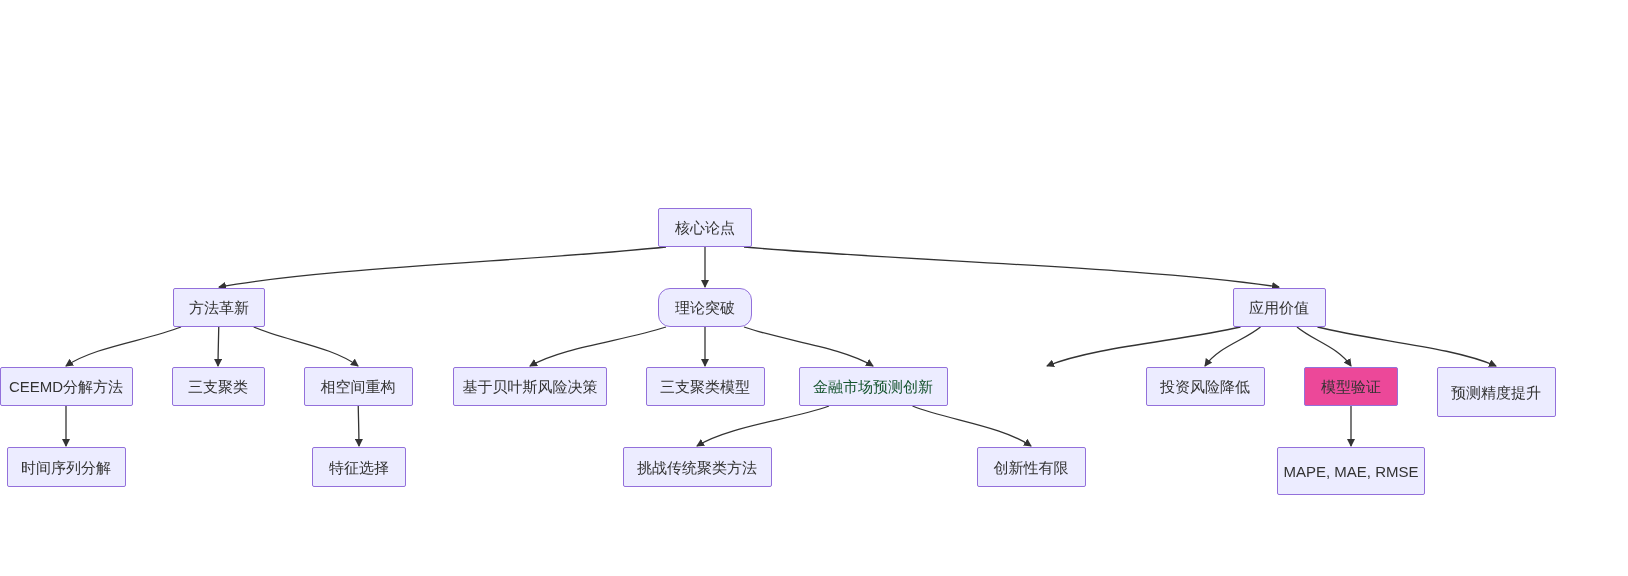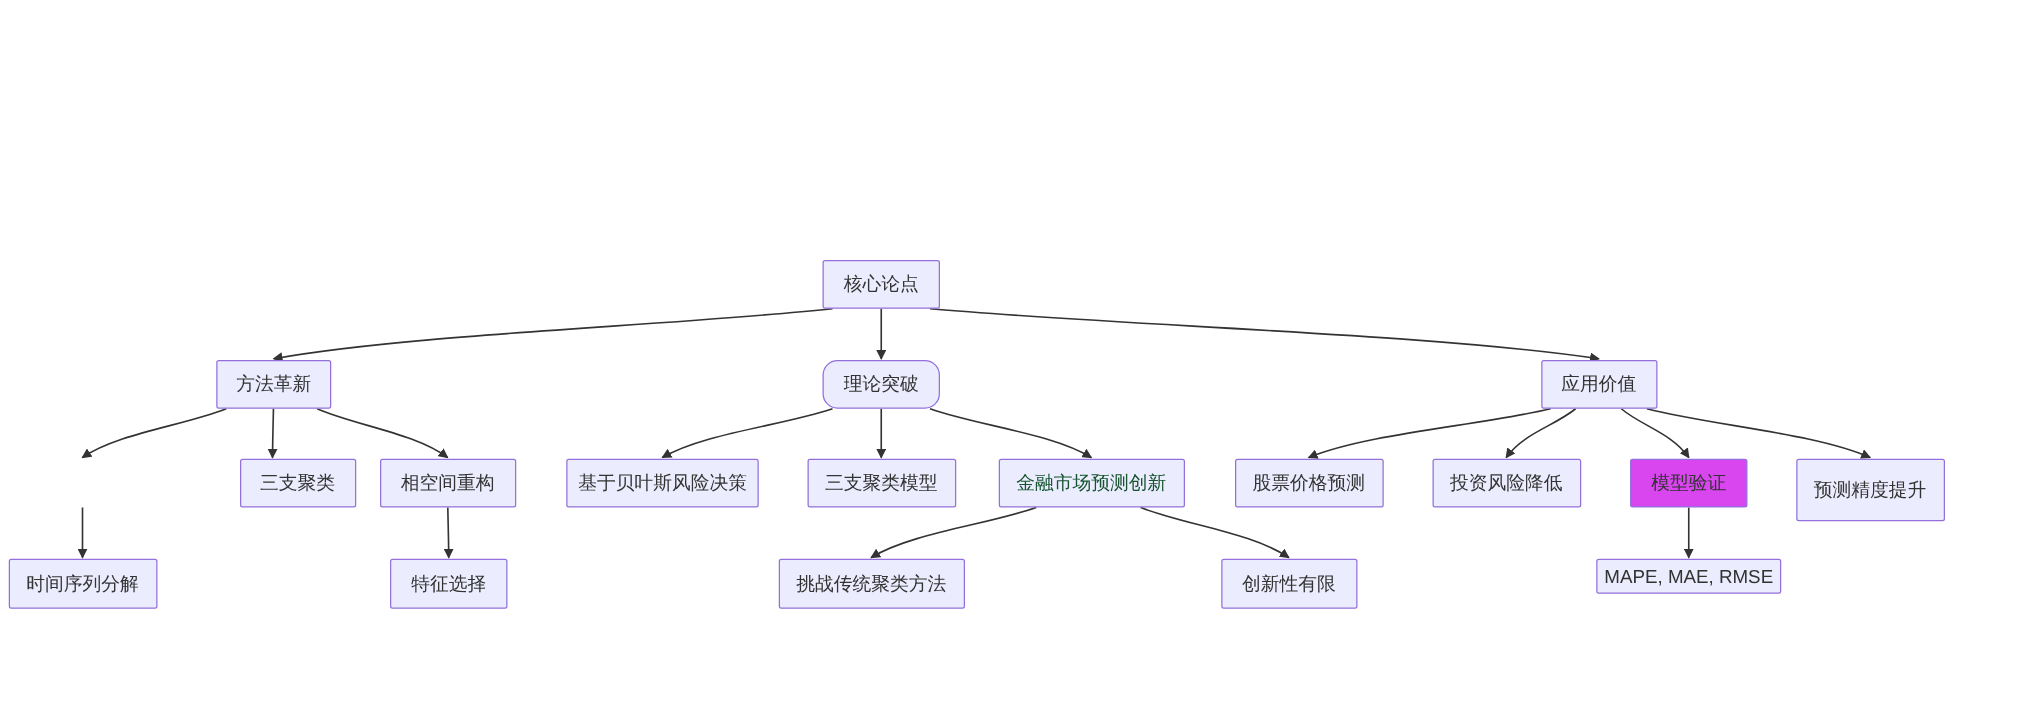--- a/index.html
+++ b/index.html
@@ -68,27 +68,27 @@
         <path d="M 1297 327 C 1313.2 340.65, 1337.5 346.5, 1351 366" fill="none" stroke="#333333" stroke-width="1.3" marker-end="url(#arrowhead)"></path>
         <path d="M 1317.5 327 C 1371.05 340.65, 1451.375 346.5, 1496 366" fill="none" stroke="#333333" stroke-width="1.3" marker-end="url(#arrowhead)"></path>
         <path d="M 1351 406 C 1351 420, 1351 426, 1351 446" fill="none" stroke="#333333" stroke-width="1.3" marker-end="url(#arrowhead)"></path>
       </g>
   </svg>
 
 <div class="node" style="left: 658px; top: 208px; min-width: 94px; height: 39px; background: rgb(236, 236, 255); border-color: rgb(147, 112, 219); color: rgb(51, 51, 51);">核心论点</div>
     <div class="node" style="left: 173px; top: 288px; min-width: 92px; height: 39px; background: rgb(236, 236, 255); border-color: rgb(147, 112, 219); color: rgb(51, 51, 51);">方法革新</div>
     <div class="node" style="left: 658px; top: 288px; min-width: 94px; height: 39px; background: rgb(236, 236, 255); border-color: rgb(147, 112, 219); color: rgb(51, 51, 51); border-radius: 12px;">理论突破</div>
     <div class="node" style="left: 1232.5px; top: 288px; min-width: 93px; height: 39px; background: rgb(236, 236, 255); border-color: rgb(147, 112, 219); color: rgb(51, 51, 51); text-align: center;">应用价值</div>
-    <div class="node" style="left: 171.5px; top: 367px; min-width: 93px; height: 39px; background: rgb(236, 236, 255); border-color: rgb(147, 112, 219); color: rgb(51, 51, 51); margin-left: 20px;">三支聚类</div>
+    <div class="node" style="left: -0.5px; top: 367px; min-width: 133px; height: 39px; background: rgb(236, 236, 255); border-color: rgb(147, 112, 219); color: rgb(51, 51, 51);">CEEMD分解方法</div>
+    <div class="node" style="left: 171.5px; top: 367px; min-width: 93px; height: 39px; background: rgb(236, 236, 255); border-color: rgb(147, 112, 219); color: rgb(51, 51, 51);">三支聚类</div>
     <div class="node" style="left: 303.5px; top: 367px; min-width: 109px; height: 39px; background: rgb(236, 236, 255); border-color: rgb(147, 112, 219); color: rgb(51, 51, 51);">相空间重构</div>
     <div class="node" style="left: 453px; top: 367px; min-width: 154px; height: 39px; background: rgb(236, 236, 255); border-color: rgb(147, 112, 219); color: rgb(51, 51, 51);">基于贝叶斯风险决策</div>
     <div class="node" style="left: 645.5px; top: 367px; min-width: 119px; height: 39px; background: rgb(236, 236, 255); border-color: rgb(147, 112, 219); color: rgb(51, 51, 51);">三支聚类模型</div>
     <div class="node" style="left: 798.5px; top: 367px; min-width: 149px; height: 39px; background: rgb(236, 236, 255); border-color: rgb(147, 112, 219); color: #14532d;">金融市场预测创新</div>
-    <div class="node" style="left: 987.5px; top: 367px; min-width: 119px; height: 39px; background: rgb(236, 236, 255); border-color: rgb(147, 112, 219); color: rgb(51, 51, 51);">股票价格预测</div>
     <div class="node" style="left: 1145.5px; top: 367px; min-width: 119px; height: 39px; background: rgb(236, 236, 255); border-color: rgb(147, 112, 219); color: rgb(51, 51, 51);">投资风险降低</div>
-    <div class="node" style="left: 1304px; top: 367px; min-width: 94px; height: 39px; background: #d946ef; border-color: rgb(147, 112, 219); color: rgb(51, 51, 51);">模型验证</div>
+    <div class="node" style="left: 1304px; top: 367px; min-width: 94px; height: 39px; background: #ec4899; border-color: rgb(147, 112, 219); color: rgb(51, 51, 51);">模型验证</div>
     <div class="node" style="left: 1436.5px; top: 367px; min-width: 119px; height: 50px; background: rgb(236, 236, 255); border-color: rgb(147, 112, 219); color: rgb(51, 51, 51);">预测精度提升</div>
     <div class="node" style="left: 6.5px; top: 447px; min-width: 119px; height: 40px; background: rgb(236, 236, 255); border-color: rgb(147, 112, 219); color: rgb(51, 51, 51);">时间序列分解</div>
     <div class="node" style="left: 622.5px; top: 447px; min-width: 149px; height: 40px; background: rgb(236, 236, 255); border-color: rgb(147, 112, 219); color: rgb(51, 51, 51);">挑战传统聚类方法</div>
     <div class="node" style="left: 312px; top: 447px; min-width: 94px; height: 40px; background: rgb(236, 236, 255); border-color: rgb(147, 112, 219); color: rgb(51, 51, 51);">特征选择</div>
     <div class="node" style="left: 976.5px; top: 447px; min-width: 109px; height: 40px; background: rgb(236, 236, 255); border-color: rgb(147, 112, 219); color: rgb(51, 51, 51);">创新性有限</div>
-    <div class="node" style="left: 1277px; top: 447px; min-width: 148px; height: 28px; background: rgb(236, 236, 255); border-color: rgb(147, 112, 219); color: rgb(51, 51, 51);">MAPE, MAE, RMSE</div>
+    <div class="node" style="left: 1277px; top: 447px; min-width: 148px; height: 48px; background: rgb(236, 236, 255); border-color: rgb(147, 112, 219); color: rgb(51, 51, 51);">MAPE, MAE, RMSE</div>
   </div>
 
 </body></html>

